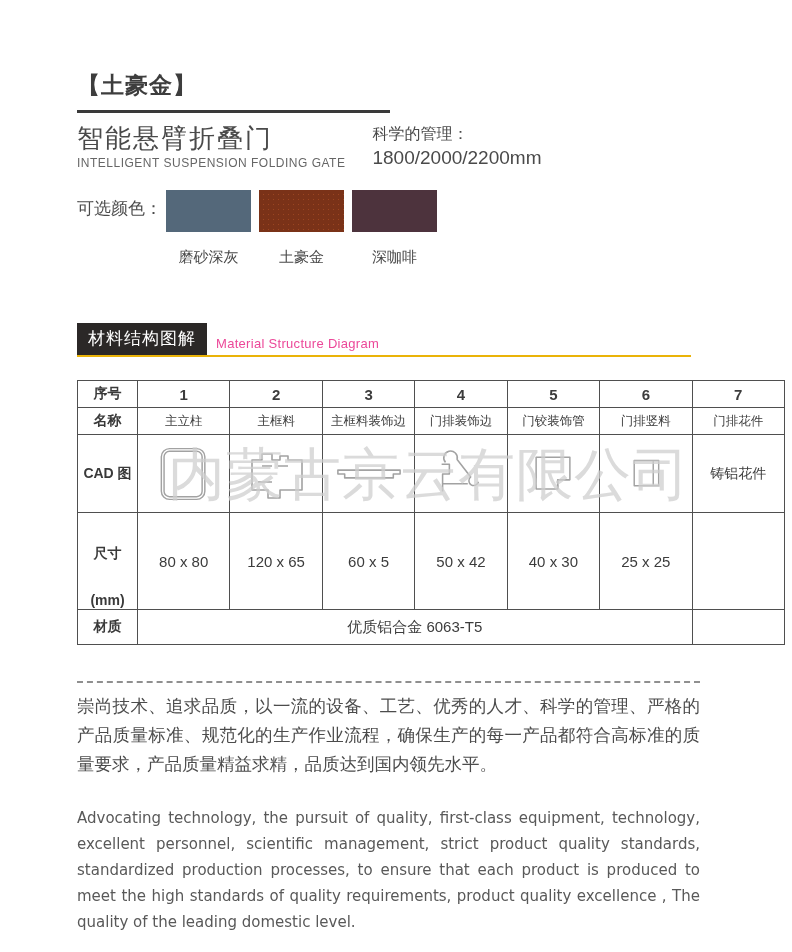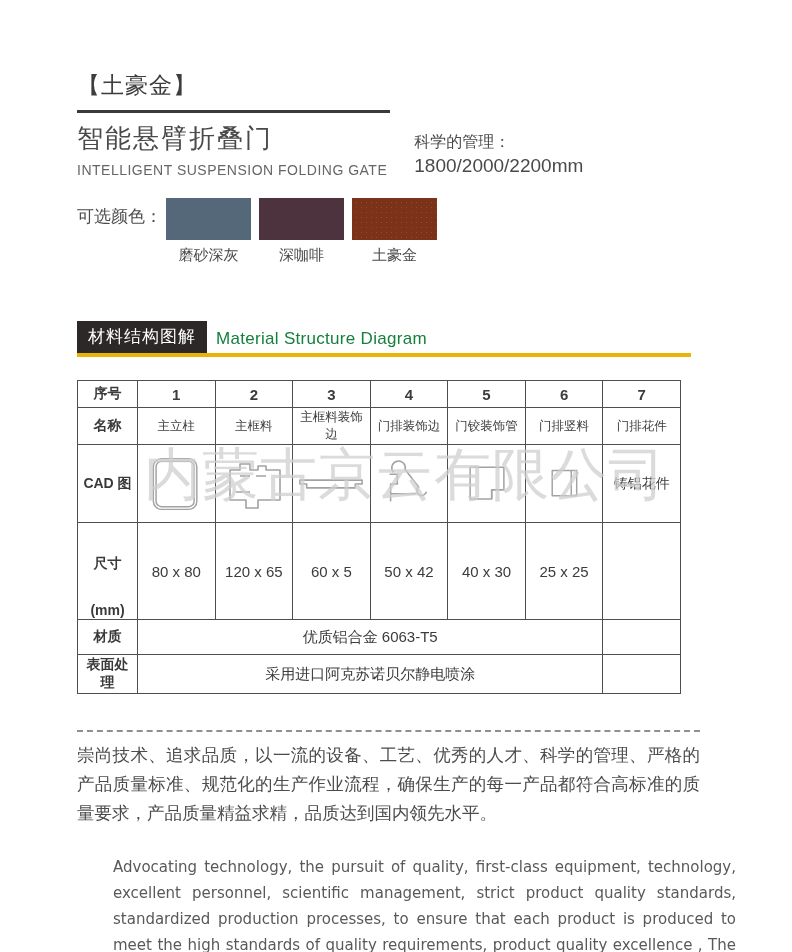--- a/index.html
+++ b/index.html
@@ -13,79 +13,79 @@
 
   
   .brand-row { display:flex; align-items:flex-end; gap:28px; }
   .brand-title {
     font-family:"DejaVu Serif","Liberation Serif",serif;
     font-size:47px; font-weight:bold; letter-spacing:1px; line-height:1.05;
     background:linear-gradient(180deg, var(--title-gradient-top,#d42531) 22%, var(--title-gradient-bottom,#2d2a6b) 82%);
     -webkit-background-clip:text; background-clip:text;
     -webkit-text-fill-color:transparent; color:transparent;
   }
-  .color-tag { font-size:23px; font-weight:normal; color:#3d3d3d; padding-bottom:4px; letter-spacing:1px; }
+  .color-tag { font-size:23px; font-weight:bold; color:#3d3d3d; padding-bottom:4px; letter-spacing:1px; }
   .title-underline { width:313px; border-bottom:3px solid #3a3a3a; margin-top:5px; }
 
   .subtitle-row { display:flex; margin-top:10px; align-items:flex-end; }
   .product-name-cn { font-size:26px; color:#4a4a4a; letter-spacing:2px; line-height:1.2; }
-  .product-name-en { font-size:14px; color:#666; letter-spacing:0.5px; margin-top:8px; }
+  .product-name-en { font-size:12px; color:#666; letter-spacing:0.5px; margin-top:2px; }
   .v-divider { width:1px; background:#b9b9b9; margin:2px 12px 2px 14px; }
   .door-height-label { font-size:16px; line-height:1.25; }
   .door-height-value { font-size:19px; line-height:1.25; margin-top:2px; }
 
   
   .colors-row { display:flex; margin-top:20px; }
   .color-options-label { font-size:17px; padding-top:7px; margin-right:4px; white-space:nowrap; }
   .swatch-group { display:flex; gap:8px; }
   .swatch-item { width:85px; display:flex; flex-direction:column; align-items:center; }
   .swatch { width:85px; height:42px; }
   .swatch.textured {
     background-image:
       radial-gradient(rgba(40,10,0,0.55) 18%, transparent 20%),
       radial-gradient(rgba(190,90,40,0.5) 15%, transparent 18%);
     background-size:4px 4px, 5px 5px; background-position:0 0, 2px 2px;
   }
-  .swatch-caption { font-size:15px; margin-top:6px; color:#4a4a4a; }
-
-  
-  .section-rule { margin-top:56px; border-bottom:4px solid #eab308; display:flex; align-items:flex-end; width:614px; }
+  .swatch-caption { font-size:15px; margin-top:16px; color:#4a4a4a; }
+
+  
+  .section-rule { margin-top:56px; border-bottom:2px solid #eab308; display:flex; align-items:flex-end; width:614px; }
   .section-chip { background:#2b2827; color:#fff; font-size:17px; letter-spacing:1px; padding:4px 11px 5px; }
-  .section-title-en { font-size:17px; color:#15803d; margin:0 0 4px 9px; letter-spacing:0.3px; }
-
-  
-  table.materials { border-collapse:collapse; margin-top:23px; width:604px; table-layout:fixed; }
+  .section-title-en { font-size:13px; color:#ec4899; margin:0 0 4px 9px; letter-spacing:0.3px; }
+
+  
+  table.materials { border-collapse:collapse; margin-top:23px; width:708px; table-layout:fixed; }
   table.materials th, table.materials td {
     border:1px solid #4f4f4f; text-align:center; vertical-align:middle;
     color:#3c3c3c; padding:1px 2px; overflow:hidden;
   }
   col.lab { width:60px; }
   tr.r-index  { height:27px; } tr.r-index td { font-size:15px; font-weight:bold; }
   tr.r-name   { height:27px; } tr.r-name td { font-size:12.5px; }
   tr.r-cad    { height:78px; } tr.r-cad td { font-size:14px; }
   tr.r-size   { height:35px; } tr.r-size td { font-size:15px; }
   tr.r-mat    { height:35px; } tr.r-mat td { font-size:15px; }
   tr.r-surf   { height:38px; } tr.r-surf td { font-size:15px; }
   table.materials th { font-size:14px; font-weight:bold; color:#3a3a3a; }
   th.two-line span { display:block; line-height:1.15;margin-top:31px; }
   .cad-fig svg { display:block; margin:0 auto; }
   .cad-fig path, .cad-fig rect { fill:none; stroke:#a2a2a2; stroke-width:1.6; stroke-linejoin:round; }
 
   
   .watermark {
-    position:absolute; left:144px; top:437px; z-index:5; pointer-events:none;
+    position:absolute; left:168px; top:437px; z-index:5; pointer-events:none;
     font-size:57px; color:#cfcfcf; opacity:0.75; letter-spacing:1px; white-space:nowrap;
     font-weight:normal;
   }
 
   
   .dashed-divider { margin-top:36px; width:623px; border-top:2px dashed #8f8f8f; }
   .paragraph-cn { margin-top:9px; width:623px; font-size:17.5px; line-height:29px; color:#4c4c4c; text-align:justify; }
   .paragraph-en { margin-top:26px; width:623px; font-size:15px; line-height:26px; color:#595959; text-align:justify;
-                  font-family:"DejaVu Sans","Liberation Sans",sans-serif;margin-left:36px; }
+                  font-family:"DejaVu Sans","Liberation Sans",sans-serif; }
   .bottom-rule { margin-top:18px; width:623px; height:2px; border-top:2px solid #b9b9b9; border-bottom:3px solid #3c3c3c; }
 </style>
 </head>
 <body>
 
 <div class="page">
 
   <div class="brand-row">
     <div class="color-tag">【土豪金】</div>
   </div>
@@ -104,26 +104,26 @@
   </div>
 
   <div class="colors-row">
     <div class="color-options-label">可选颜色：</div>
     <div class="swatch-group">
       <div class="swatch-item">
         <div class="swatch" style="background-color: rgb(84, 104, 122);"></div>
         <div class="swatch-caption">磨砂深灰</div>
       </div>
       <div class="swatch-item">
+        <div class="swatch textured" style="background-color: rgb(122, 50, 24);"></div>
+        <div class="swatch-caption">土豪金</div>
+      </div>
+      <div class="swatch-item">
         <div class="swatch" style="background-color: rgb(77, 51, 61);"></div>
         <div class="swatch-caption">深咖啡</div>
-      </div>
-      <div class="swatch-item">
-        <div class="swatch textured" style="background-color: rgb(122, 50, 24);"></div>
-        <div class="swatch-caption">土豪金</div>
       </div>
     </div>
   </div>
 
   <div class="section-rule">
     <div class="section-chip">材料结构图解</div>
     <div class="section-title-en">Material Structure Diagram</div>
   </div>
 
   <table class="materials">
@@ -209,25 +209,20 @@
       <td>50 x 42</td>
       <td>40 x 30</td>
       <td>25 x 25</td>
       <td></td>
     </tr>
     <tr class="r-mat">
       <th>材质</th>
       <td colspan="6">优质铝合金 6063-T5</td>
       <td></td>
     </tr>
-    <tr class="r-surf">
-      <th>表面处理</th>
-      <td colspan="6">采用进口阿克苏诺贝尔静电喷涂</td>
-      <td></td>
-    </tr>
   </tbody>
     </table>
 
   <div class="watermark">内蒙古京云有限公司</div>
 
   <div class="dashed-divider"></div>
   <p class="paragraph-cn">崇尚技术、追求品质，以一流的设备、工艺、优秀的人才、科学的管理、严格的产品质量标准、规范化的生产作业流程，确保生产的每一产品都符合高标准的质量要求，产品质量精益求精，品质达到国内领先水平。</p>
   <p class="paragraph-en">Advocating technology, the pursuit of quality, first-class equipment, technology, excellent personnel, scientific management, strict product quality standards, standardized production processes, to ensure that each product is produced to meet the high standards of quality requirements, product quality excellence , The quality of the leading domestic level.</p>
   <div class="bottom-rule"></div>
 

